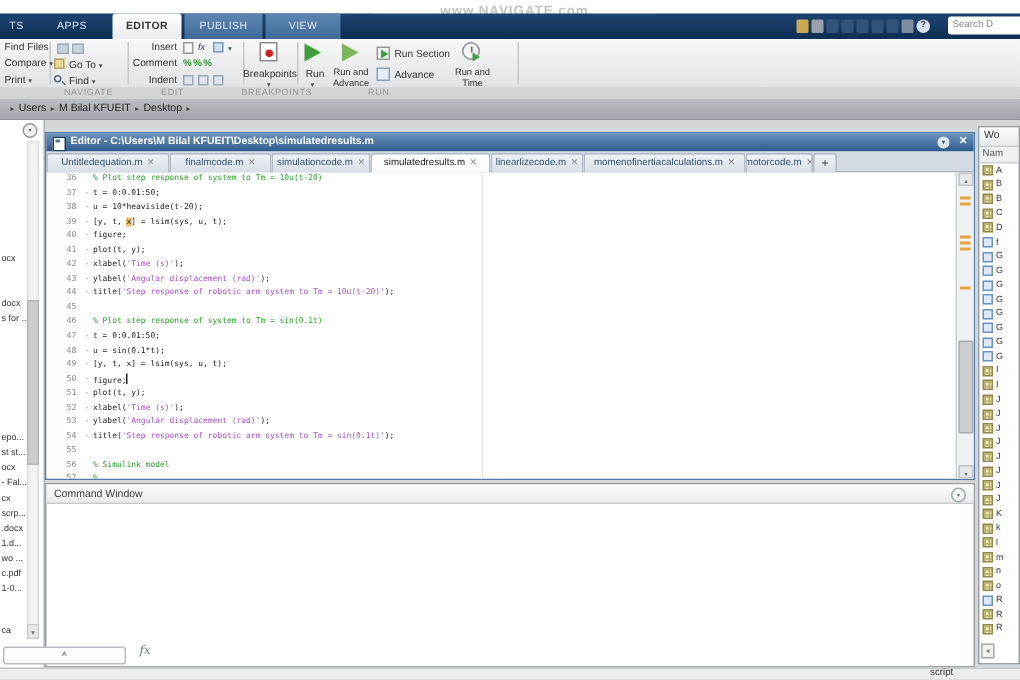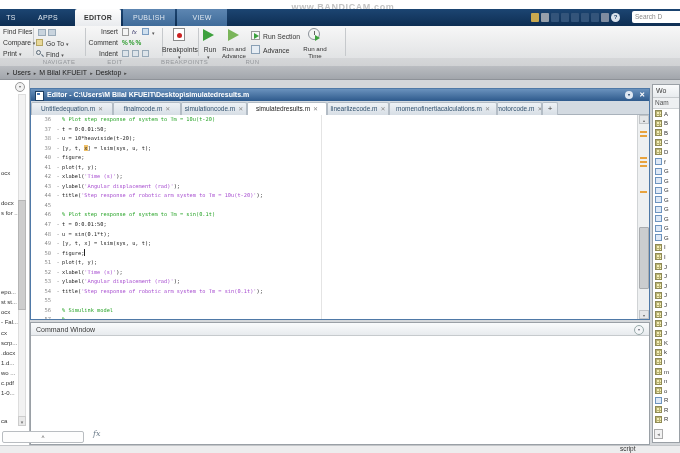--- a/index.html
+++ b/index.html
@@ -136,21 +136,21 @@
     font-size:5px;color:#777;text-align:center;line-height:9px;box-sizing:border-box;}
 
   
   .statusbar{left:0;top:445px;width:680px;height:8px;background:#ededee;border-top:1px solid #c3c6c9;box-sizing:border-box;}
   .scriptlbl{left:620px;top:445px;font-size:6.5px;color:#333;line-height:8px;}
 </style>
 </head>
 <body>
 
 <div class="abs top-strip"></div>
-<div class="abs watermark">www.BANDICAM.com</div>
+<div class="abs watermark">www.NAVIGATE.com</div>
 
 <div class="abs menu-strip">
   <div class="mtab c0">TS</div>
   <div class="mtab c1">APPS</div>
   <div class="mtab c2">EDITOR</div>
   <div class="mtab c3">PUBLISH</div>
   <div class="mtab c4">VIEW</div>
 </div>
 <div class="abs qwrap" id="quick-icons">
     <div class="qi qi-add"></div>

